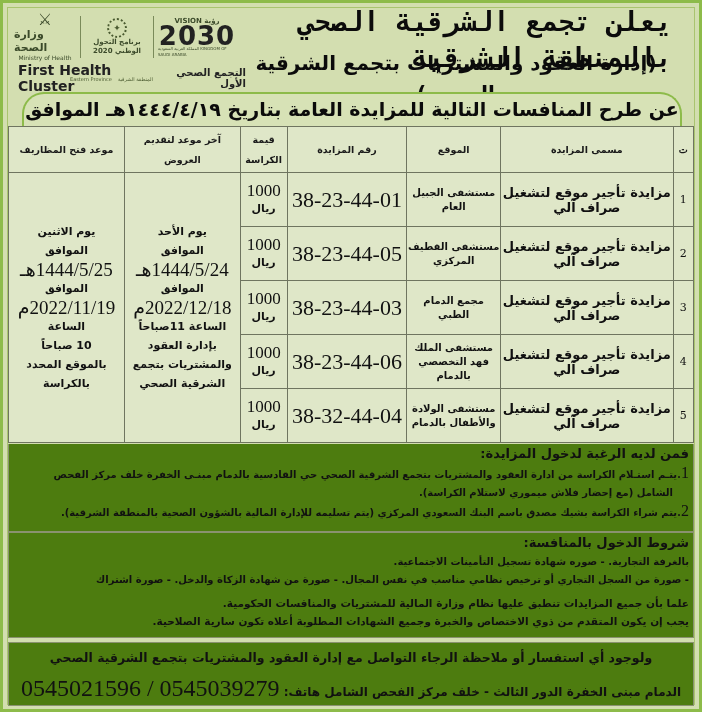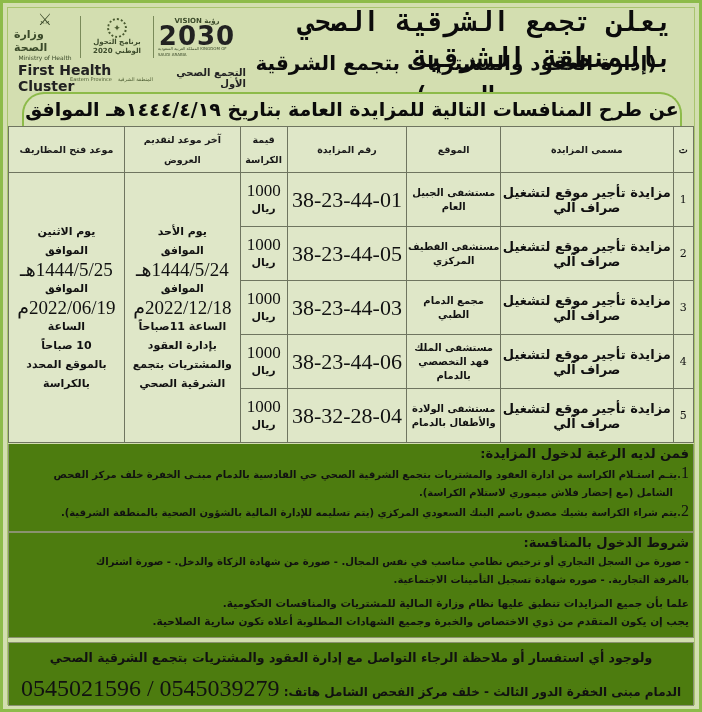--- a/index.html
+++ b/index.html
@@ -175,21 +175,21 @@
         <div>الموافق</div>
         <div class="bigdate">2022/12/18م</div>
         <div>الساعة 11صباحاً</div>
         <div>بإدارة العقود والمشتريات بتجمع الشرقية الصحي</div>
       </td>
       <td class="c-open" rowspan="5">
         <div>يوم الاثنين</div>
         <div>الموافق</div>
         <div class="bigdate">1444/5/25هـ</div>
         <div>الموافق</div>
-        <div class="bigdate">2022/06/19م</div>
+        <div class="bigdate">2022/11/19م</div>
         <div>الساعة</div>
         <div>10 صباحاً</div>
         <div>بالموقع المحدد بالكراسة</div>
       </td>
     </tr>
     <tr>
       <td class="c-no">2</td>
       <td class="c-name">مزايدة تأجير موقع لتشغيل صراف آلي</td>
       <td class="c-loc">مستشفى القطيف المركزي</td>
       <td class="c-num" style="direction:ltr;">38-23-44-05</td>
@@ -215,21 +215,21 @@
       <td class="c-num" style="direction:ltr;">38-23-44-06</td>
       <td class="c-val">
         <span class="n">1000</span>
         <span class="r">ريال</span>
       </td>
     </tr>
     <tr>
       <td class="c-no">5</td>
       <td class="c-name">مزايدة تأجير موقع لتشغيل صراف آلي</td>
       <td class="c-loc">مستشفى الولادة والأطفال بالدمام</td>
-      <td class="c-num" style="direction:ltr;">38-32-28-04</td>
+      <td class="c-num" style="direction:ltr;">38-32-44-04</td>
       <td class="c-val">
         <span class="n">1000</span>
         <span class="r">ريال</span>
       </td>
     </tr>
   </tbody>
 </table>
 
 <div class="section sec1">
   <div class="sec-title">فمن لديه الرغبة لدخول المزايدة:</div>
@@ -237,22 +237,22 @@
     <span class="num-serif">1.</span><span>يتـم استـلام الكراسة من ادارة العقود والمشتريات بتجمع الشرقية الصحي حي القادسية بالدمام مبنـى الخفرة خلف مركز الفحص</span>
   </div>
   <div class="sec-line indent">الشامل (مع إحضار فلاش ميموري لاستلام الكراسة).</div>
   <div class="sec-line">
     <span class="num-serif">2.</span><span>يتم شراء الكراسة بشيك مصدق باسم البنك السعودي المركزي  (يتم تسليمه للإدارة المالية بالشؤون الصحية بالمنطقة الشرقية).</span>
   </div>
 </div>
 
 <div class="section sec2">
   <div class="sec-title">شروط الدخول بالمنافسة:</div>
+  <div class="sec-line">بالغرفة التجارية. - صوره شهادة تسجيل التأمينات الاجتماعية.</div>
   <div class="sec-line">- صورة من السجل التجاري أو ترخيص نظامي مناسب في نفس المجال. - صورة من شهادة الزكاة والدخل. - صورة اشتراك</div>
-  <div class="sec-line">بالغرفة التجارية. - صوره شهادة تسجيل التأمينات الاجتماعية.</div>
 </div>
 
 <div class="section sec3" style="padding-top:4px;">
   <div class="sec-line" style="font-size:10.5px;">علما بأن جميع المزايدات تنطبق عليها نظام وزارة المالية للمشتريات والمنافسات الحكومية.</div>
   <div class="sec-line" style="font-size:10.5px;">يجب إن يكون المتقدم من ذوي الاختصاص والخبرة وجميع الشهادات المطلوبة أعلاه تكون سارية الصلاحية.</div>
 </div>
 
 <div class="section sec4" style="border-top:1px solid #8a9270;">
   <div class="contact1">ولوجود أي استفسار أو ملاحظة الرجاء التواصل مع إدارة العقود والمشتريات بتجمع الشرقية الصحي</div>
   <div class="contact2">

